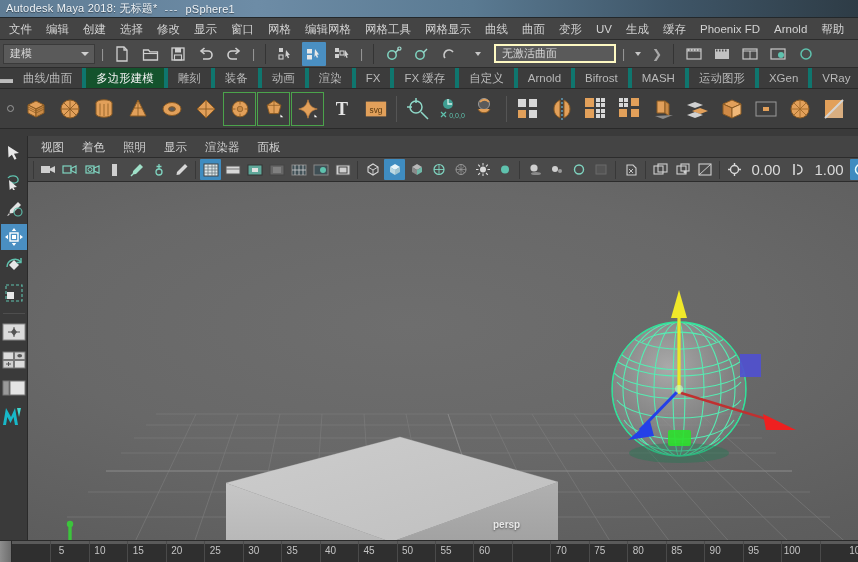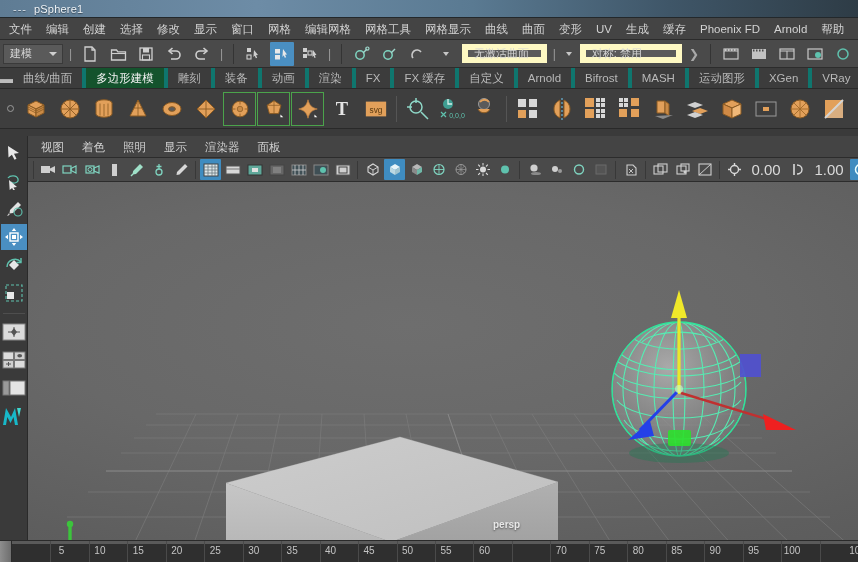--- a/index.html
+++ b/index.html
@@ -85,21 +85,21 @@
   .sbtn {
     width: 24px; height: 24px;
     display: flex; align-items: center; justify-content: center;
     flex: 0 0 auto;
     border-radius: 1px;
   }
   .sbtn.on { background: #4a8fc2; }
   .field {
     height: 19px;
     background: #5a5a5a;
-    border: 6px solid #fef9c3;
+    border: 2px solid #fef9c3;
     color: #d5d5d5;
     font-size: 11px;
     display: flex; align-items: center;
     padding: 0 6px;
     white-space: nowrap;
   }
   .field.curve { width: 122px; }
   .field.sym   { width: 150px; }
   .tiny-caret {
     width: 0; height: 0;
@@ -274,20 +274,21 @@
     position: absolute; left: 0; right: 0; top: 0; height: 3px;
     background: #5a5a5a;
   }
 </style>
 </head>
 <body>
 
 <div id="app">
 
   <div class="titlebar">
+    <span>Autodesk Maya 2018: 无标题*</span>
     <span class="t-sep">---</span>
     <span>pSphere1</span>
   </div>
 
   <div class="menubar" id="menubar">
       <div class="menu-item">文件</div>
       <div class="menu-item">编辑</div>
       <div class="menu-item">创建</div>
       <div class="menu-item">选择</div>
       <div class="menu-item">修改</div>
@@ -394,23 +395,20 @@
     </div>
     <div class="sbtn">
       <span class="tiny-caret"></span>
     </div>
 
     <div class="field curve">
       <span>无激活曲面</span>
     </div>
     <span class="collapse-tab">|</span>
     <span class="tiny-caret"></span>
-    <div class="field sym">
-      <span>对称: 禁用</span>
-    </div>
     <span class="arrow-tab">❯</span>
     <div class="grp-sep"></div>
 
     <div class="sbtn">
       <svg width="18" height="15" viewBox="0 0 18 15">
           <rect x="2" y="3" width="14" height="10" fill="none" stroke="#c8c8c8" stroke-width="1.2"></rect>
           <path d="M2 5h14" stroke="#c8c8c8" stroke-width="1"></path>
           <g fill="#c8c8c8">
             <rect x="3" y="3" width="1.5" height="2"></rect>
             <rect x="6" y="3" width="1.5" height="2"></rect>

